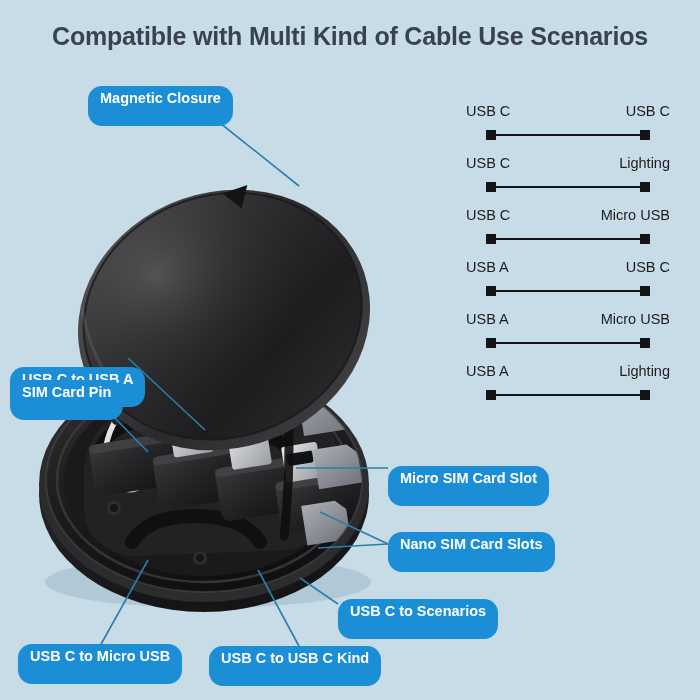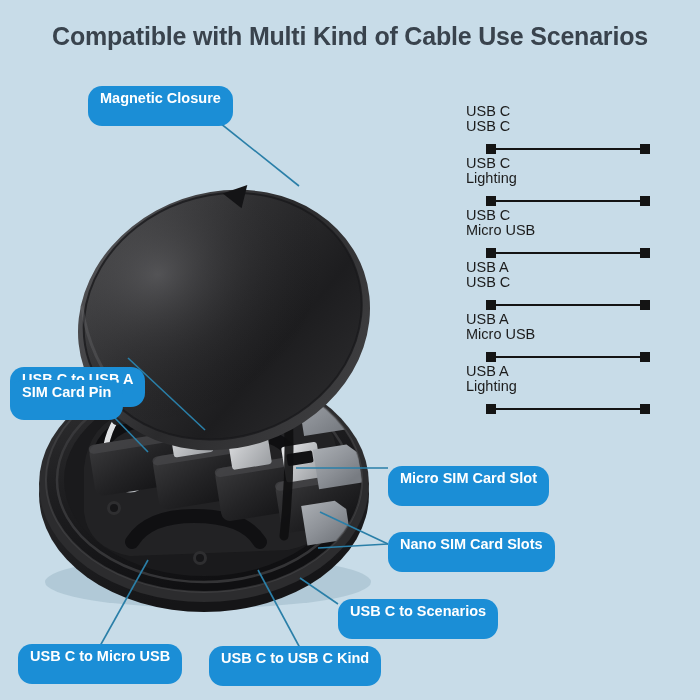--- a/index.html
+++ b/index.html
@@ -69,21 +69,20 @@
   .cable-row {
     position: relative;
     height: 52px;
   }
   .cable-labels {
     display: flex;
     justify-content: space-between;
     font-size: 14.5px;
     color: #1c1c1c;
     line-height: 1;
-    flex-direction: column;
   }
   .cable-wire {
     position: relative;
     margin-top: 11px;
     height: 10px;
   }
   .cable-wire .line {
     position: absolute;
     left: 24px;
     right: 24px;

